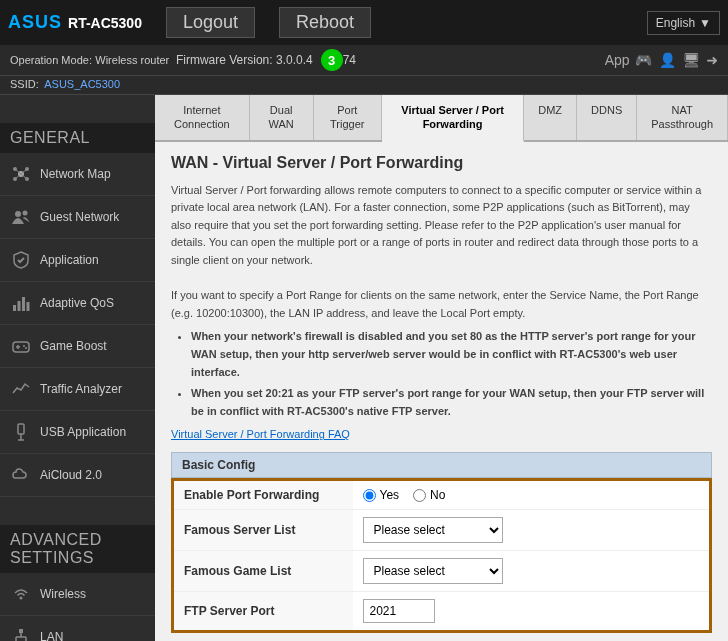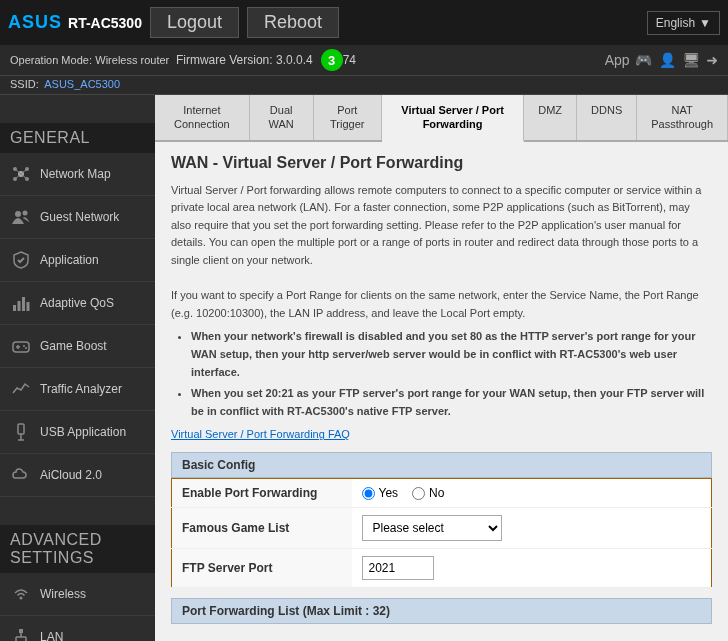--- a/index.html
+++ b/index.html
@@ -1,19 +1,19 @@
 <!DOCTYPE html>
 <html><head>
   <meta charset="utf-8">
   <style>
     * { margin: 0; padding: 0; box-sizing: border-box; }
     body { font-family: Arial, sans-serif; font-size: 12px; background: #1a1a1a; width: 728px; height: 641px; overflow: hidden; }
 
     
-    .top-bar { background: #1a1a1a; display: flex; align-items: center; height: 45px; padding: 0 8px; gap: 8px; }
+    .top-bar { background: #1a1a1a; display: flex; align-items: center; height: 45px; padding: 0 8px; gap: 24px; }
     .logo { background: #1a1a1a; display: flex; align-items: center; gap: 6px; }
     .logo-asus { color: #00aaff; font-weight: bold; font-size: 18px; letter-spacing: 1px; }
     .logo-model { color: #ffffff; font-size: 14px; font-weight: bold; }
     .top-btn { background: #333; color: #ccc; border: 1px solid #555; padding: 4px 16px; cursor: pointer; font-size: 18px; }
     .lang-select { margin-left: auto; background: #1a1a1a; color: #ccc; border: 1px solid #555; padding: 4px 8px; display: flex; align-items: center; gap: 4px; cursor: pointer; }
     .status-badge { background: #00cc00; color: white; border-radius: 50%; width: 22px; height: 22px; display: flex; align-items: center; justify-content: center; font-weight: bold; font-size: 13px; margin-left: 8px; }
     .status-icons { margin-left: auto; display: flex; gap: 6px; align-items: center; color: #aaa; font-size: 14px; }
 
     
     .main { display: flex; height: calc(641px - 45px - 42px); }
@@ -37,21 +37,21 @@
     
     .page { padding: 12px 16px; }
     .page-title { font-size: 16px; font-weight: bold; color: #333; margin-bottom: 10px; }
     .description { font-size: 11px; color: #444; line-height: 1.6; margin-bottom: 8px; }
     .description ul { margin-left: 20px; margin-top: 6px; font-weight: bold; }
     .description ul li { margin-bottom: 4px; }
     .faq-link { color: #0066cc; font-size: 11px; cursor: pointer; text-decoration: underline; margin-bottom: 12px; display: block; }
 
     
     .section-header { background: #c8d8e8; color: #333; font-weight: bold; font-size: 12px; padding: 5px 10px; border: 1px solid #aabbcc; margin-bottom: 0; }
-    .form-table { width: 100%; border-collapse: collapse; background: #fff; border: 1px solid #a16207; margin-bottom: 10px; }
+    .form-table { width: 100%; border-collapse: collapse; background: #fff; border: 3px solid #a16207; margin-bottom: 10px; }
     .form-table td { padding: 7px 10px; border-bottom: 1px solid #eee; font-size: 12px; vertical-align: middle; }
     .form-table td:first-child { width: 180px; color: #333; font-weight: bold; background: #f8f8f8; }
 
     
     .radio-group { display: flex; gap: 14px; align-items: center; }
     .radio-group label { display: flex; align-items: center; gap: 4px; cursor: pointer; font-weight: normal; }
 
     
     .select-box { padding: 4px 6px; font-size: 12px; border: 1px solid #aaa; background: white; min-width: 140px; cursor: pointer; }
 
@@ -299,20 +299,28 @@
                 <span>Yes</span>
               </label>
               <label>
                 <input type="radio" name="port_fwd" value="no" style="">
                 <span>No</span>
               </label>
             </div>
           </td>
         </tr>
         <tr>
+          <td>Famous Server List</td>
+          <td>
+            <select class="select-box">
+              <option>Please select</option>
+            </select>
+          </td>
+        </tr>
+        <tr>
           <td>Famous Game List</td>
           <td>
             <select class="select-box">
               <option>Please select</option>
             </select>
           </td>
         </tr>
         <tr>
           <td>FTP Server Port</td>
           <td>

